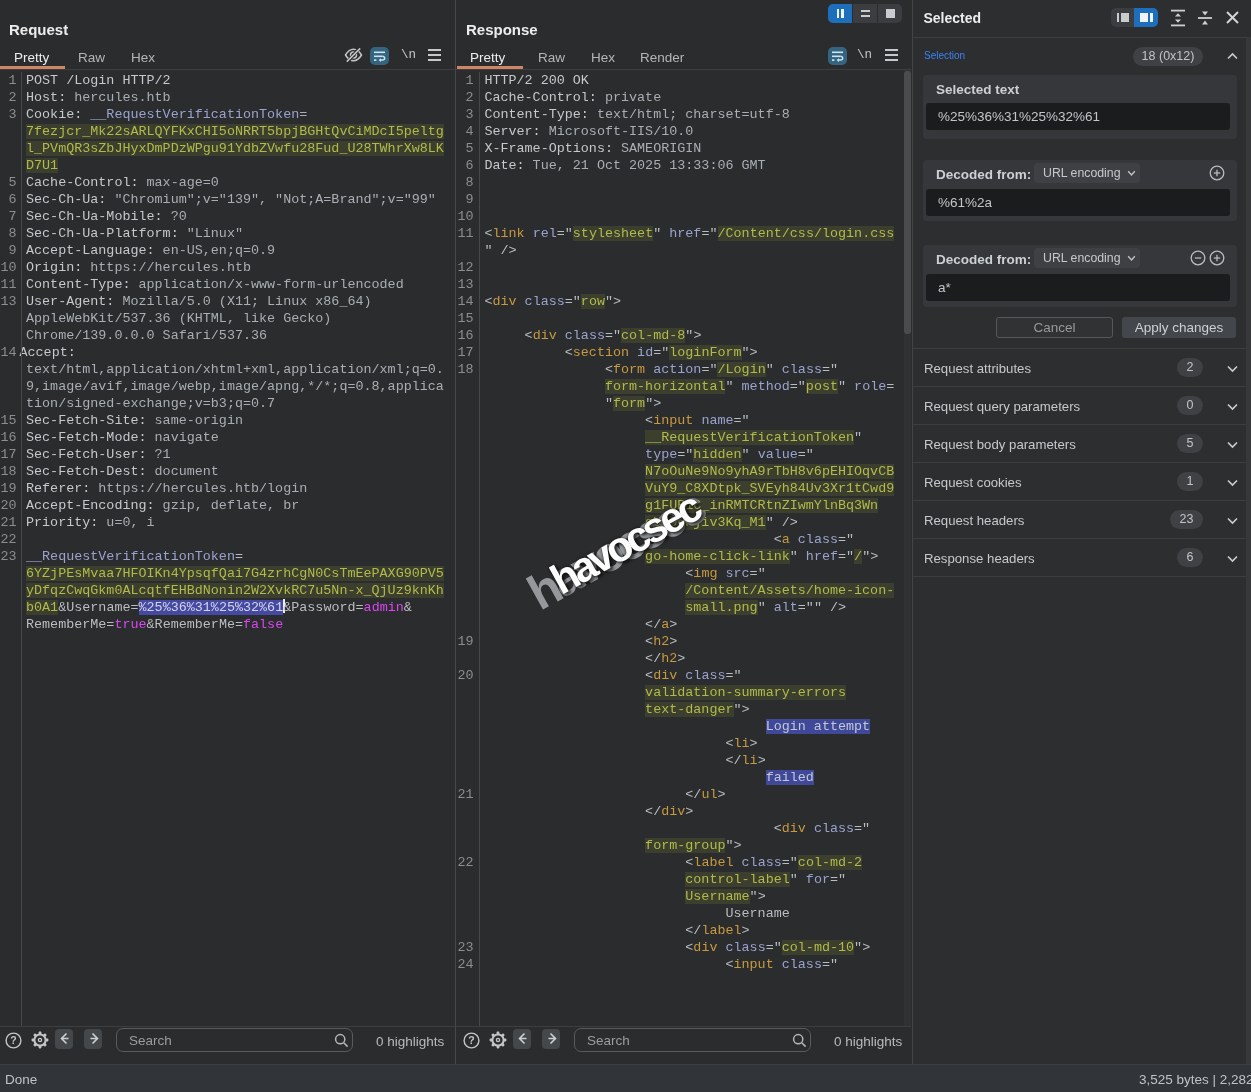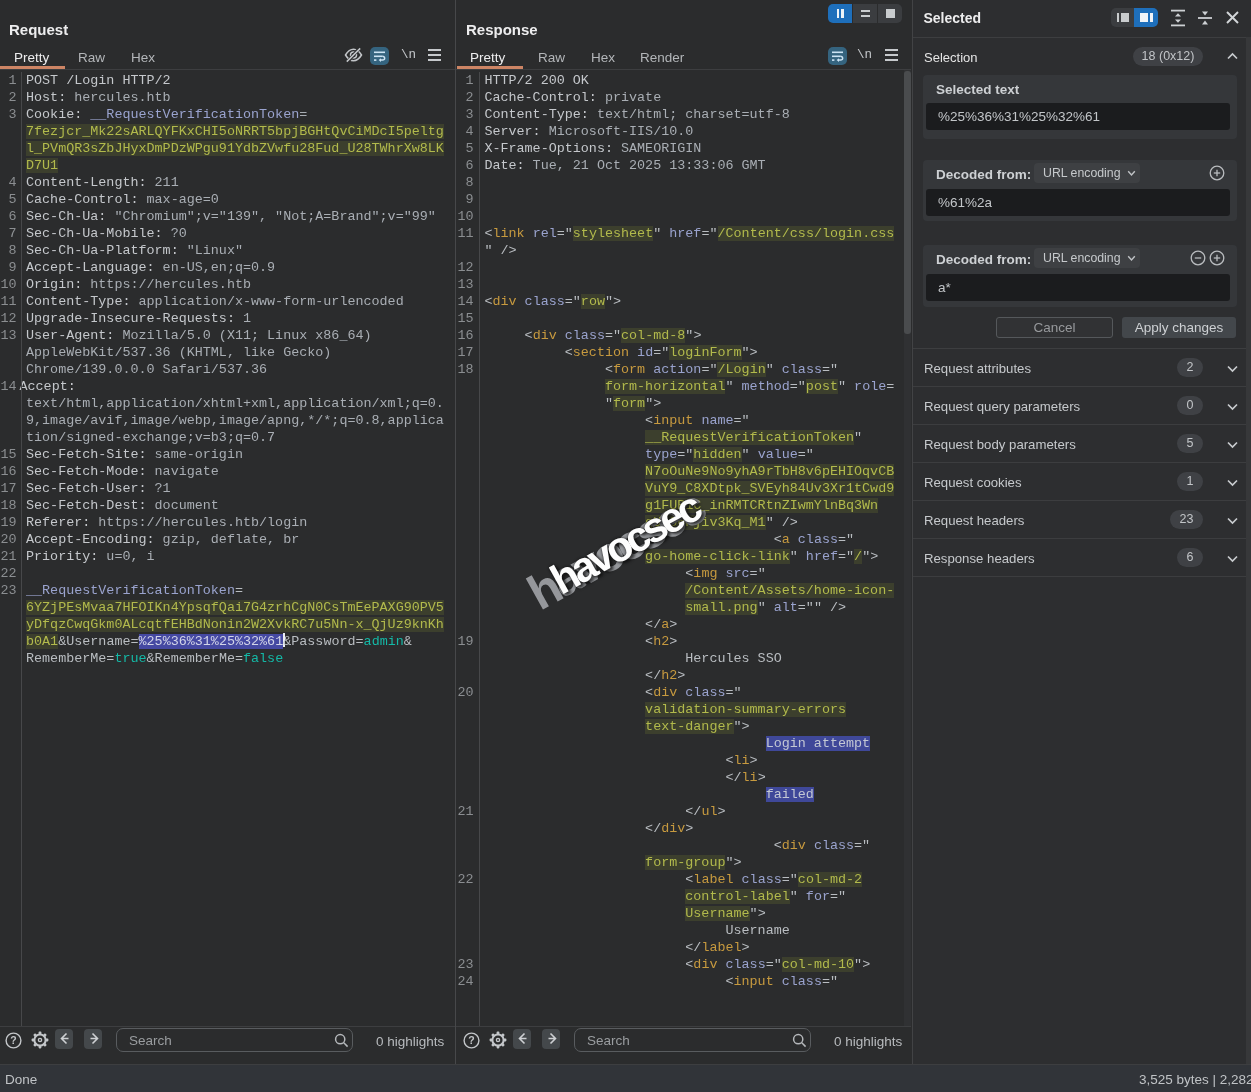--- a/index.html
+++ b/index.html
@@ -13,21 +13,21 @@
 .code{font-family:"Liberation Mono",monospace;font-size:13.4px;line-height:17px}
 .row17{height:17px;white-space:pre;overflow:visible}
 .ln{display:inline-block;color:#8b8e91;text-align:right}
 .t{display:inline-block}
 .hn{color:#c5c8cc}
 .hv{color:#a9aeb4}
 .p{color:#b9bdc1}
 .tag{color:#c79a3f}
 .attr{color:#9aa3ce}
 .val{color:#b2ba4c;background:rgba(150,160,48,.17)}
-.val2{color:#14b8a6}
+.val2{color:#d946ef}
 .seltx{background:#4549a2;color:#d2d5e8}
 .bsel{background:#3f4899;color:#c3c8d4}
 .caret{display:inline-block;width:2px;height:14px;background:#eceff1;vertical-align:-2px;margin-right:-2px}
 .icontxt{font-family:"Liberation Mono",monospace;font-size:12.5px;color:#c6c9cc}
 .badge{position:absolute;background:#3f4145;border-radius:9.5px;color:#c2c5c8;font-size:12.5px;text-align:center;line-height:19px;height:19px}
 .irow{position:absolute;left:913px;width:338px;height:38px;border-bottom:1px solid #3c3d3f}
 .irow .lbl{position:absolute;left:11px;top:12px;font-size:13.2px;color:#c6c9cc}
 .card{position:absolute;background:#35373a;border-radius:4px}
 .cinput{position:absolute;background:#1b1c1e;border-radius:3px;color:#c3c6c9;font-size:13.5px;line-height:27px;padding-left:12px;height:27px;overflow:hidden;white-space:nowrap}
 .clabel{position:absolute;font-size:13.5px;font-weight:bold;color:#cdd0d3}
@@ -61,29 +61,27 @@
     <div class="abs" style="left:428px;top:54px;width:13px;height:2px;background:#c6c9cc"></div>
     <div class="abs" style="left:428px;top:59px;width:13px;height:2px;background:#c6c9cc"></div>
 <div class="abs code" style="left:0px;top:71.5px;width:455px;height:954px;overflow:hidden">
 <div class="abs vline" style="left:21px;top:0px;height:954px"></div>
 <div class="row17"><span class="ln" style="width:16.5px;padding-right:0.0px">1</span><span class="t" style="padding-left:9.5px"><span class="hn">POST /Login HTTP/2</span></span></div>
 <div class="row17"><span class="ln" style="width:16.5px;padding-right:0.0px">2</span><span class="t" style="padding-left:9.5px"><span class="hn">Host:</span><span class="hv"> hercules.htb</span></span></div>
 <div class="row17"><span class="ln" style="width:16.5px;padding-right:0.0px">3</span><span class="t" style="padding-left:9.5px"><span class="hn">Cookie:</span><span class="hv"> </span><span class="attr">__RequestVerificationToken</span><span class="hv">=</span></span></div>
 <div class="row17"><span class="ln" style="width:16.5px;padding-right:0.0px"></span><span class="t" style="padding-left:9.5px"><span class="val">7fezjcr_Mk22sARLQYFKxCHI5oNRRT5bpjBGHtQvCiMDcI5peltg</span></span></div>
 <div class="row17"><span class="ln" style="width:16.5px;padding-right:0.0px"></span><span class="t" style="padding-left:9.5px"><span class="val">l_PVmQR3sZbJHyxDmPDzWPgu91YdbZVwfu28Fud_U28TWhrXw8LK</span></span></div>
 <div class="row17"><span class="ln" style="width:16.5px;padding-right:0.0px"></span><span class="t" style="padding-left:9.5px"><span class="val">D7U1</span></span></div>
-<div class="row17"><span class="ln" style="width:16.5px;padding-right:0.0px">4</span><span class="t" style="padding-left:9.5px"><span class="hn">Content-Length:</span><span class="hv"> 211</span></span></div>
 <div class="row17"><span class="ln" style="width:16.5px;padding-right:0.0px">5</span><span class="t" style="padding-left:9.5px"><span class="hn">Cache-Control:</span><span class="hv"> max-age=0</span></span></div>
 <div class="row17"><span class="ln" style="width:16.5px;padding-right:0.0px">6</span><span class="t" style="padding-left:9.5px"><span class="hn">Sec-Ch-Ua:</span><span class="hv"> "Chromium";v="139", "Not;A=Brand";v="99"</span></span></div>
 <div class="row17"><span class="ln" style="width:16.5px;padding-right:0.0px">7</span><span class="t" style="padding-left:9.5px"><span class="hn">Sec-Ch-Ua-Mobile:</span><span class="hv"> ?0</span></span></div>
 <div class="row17"><span class="ln" style="width:16.5px;padding-right:0.0px">8</span><span class="t" style="padding-left:9.5px"><span class="hn">Sec-Ch-Ua-Platform:</span><span class="hv"> "Linux"</span></span></div>
 <div class="row17"><span class="ln" style="width:16.5px;padding-right:0.0px">9</span><span class="t" style="padding-left:9.5px"><span class="hn">Accept-Language:</span><span class="hv"> en-US,en;q=0.9</span></span></div>
 <div class="row17"><span class="ln" style="width:16.5px;padding-right:0.0px">10</span><span class="t" style="padding-left:9.5px"><span class="hn">Origin:</span><span class="hv"> https://hercules.htb</span></span></div>
 <div class="row17"><span class="ln" style="width:16.5px;padding-right:0.0px">11</span><span class="t" style="padding-left:9.5px"><span class="hn">Content-Type:</span><span class="hv"> application/x-www-form-urlencoded</span></span></div>
-<div class="row17"><span class="ln" style="width:16.5px;padding-right:0.0px">12</span><span class="t" style="padding-left:9.5px"><span class="hn">Upgrade-Insecure-Requests:</span><span class="hv"> 1</span></span></div>
 <div class="row17"><span class="ln" style="width:16.5px;padding-right:0.0px">13</span><span class="t" style="padding-left:9.5px"><span class="hn">User-Agent:</span><span class="hv"> Mozilla/5.0 (X11; Linux x86_64)</span></span></div>
 <div class="row17"><span class="ln" style="width:16.5px;padding-right:0.0px"></span><span class="t" style="padding-left:9.5px"><span class="hv">AppleWebKit/537.36 (KHTML, like Gecko)</span></span></div>
 <div class="row17"><span class="ln" style="width:16.5px;padding-right:0.0px"></span><span class="t" style="padding-left:9.5px"><span class="hv">Chrome/139.0.0.0 Safari/537.36</span></span></div>
 <div class="row17"><span class="ln" style="width:16.5px;padding-right:0.0px">14</span><span class="t" style="padding-left:3px"><span class="hn">Accept:</span></span></div>
 <div class="row17"><span class="ln" style="width:16.5px;padding-right:0.0px"></span><span class="t" style="padding-left:9.5px"><span class="hv">text/html,application/xhtml+xml,application/xml;q=0.</span></span></div>
 <div class="row17"><span class="ln" style="width:16.5px;padding-right:0.0px"></span><span class="t" style="padding-left:9.5px"><span class="hv">9,image/avif,image/webp,image/apng,*/*;q=0.8,applica</span></span></div>
 <div class="row17"><span class="ln" style="width:16.5px;padding-right:0.0px"></span><span class="t" style="padding-left:9.5px"><span class="hv">tion/signed-exchange;v=b3;q=0.7</span></span></div>
 <div class="row17"><span class="ln" style="width:16.5px;padding-right:0.0px">15</span><span class="t" style="padding-left:9.5px"><span class="hn">Sec-Fetch-Site:</span><span class="hv"> same-origin</span></span></div>
 <div class="row17"><span class="ln" style="width:16.5px;padding-right:0.0px">16</span><span class="t" style="padding-left:9.5px"><span class="hn">Sec-Fetch-Mode:</span><span class="hv"> navigate</span></span></div>
 <div class="row17"><span class="ln" style="width:16.5px;padding-right:0.0px">17</span><span class="t" style="padding-left:9.5px"><span class="hn">Sec-Fetch-User:</span><span class="hv"> ?1</span></span></div>
@@ -189,21 +187,20 @@
 <div class="row17"><span class="ln" style="width:17.5px;padding-right:0.0px"></span><span class="t" style="padding-left:10.9px"><span class="p">                    </span><span class="val">VuY9_C8XDtpk_SVEyh84Uv3Xr1tCwd9</span></span></div>
 <div class="row17"><span class="ln" style="width:17.5px;padding-right:0.0px"></span><span class="t" style="padding-left:10.9px"><span class="p">                    </span><span class="val">g1FUB1C_inRMTCRtnZIwmYlnBq3Wn</span></span></div>
 <div class="row17"><span class="ln" style="width:17.5px;padding-right:0.0px"></span><span class="t" style="padding-left:10.9px"><span class="p">                    </span><span class="val">qUb06Pjiv3Kq_M1</span><span class="p">" /&gt;</span></span></div>
 <div class="row17"><span class="ln" style="width:17.5px;padding-right:0.0px"></span><span class="t" style="padding-left:10.9px"><span class="p">                                    </span><span class="p">&lt;</span><span class="tag">a</span><span class="p"> </span><span class="attr">class</span><span class="p">="</span></span></div>
 <div class="row17"><span class="ln" style="width:17.5px;padding-right:0.0px"></span><span class="t" style="padding-left:10.9px"><span class="p">                    </span><span class="val">go-home-click-link</span><span class="p">" </span><span class="attr">href</span><span class="p">="</span><span class="val">/</span><span class="p">"&gt;</span></span></div>
 <div class="row17"><span class="ln" style="width:17.5px;padding-right:0.0px"></span><span class="t" style="padding-left:10.9px"><span class="p">                         </span><span class="p">&lt;</span><span class="tag">img</span><span class="p"> </span><span class="attr">src</span><span class="p">="</span></span></div>
 <div class="row17"><span class="ln" style="width:17.5px;padding-right:0.0px"></span><span class="t" style="padding-left:10.9px"><span class="p">                         </span><span class="val">/Content/Assets/home-icon-</span></span></div>
 <div class="row17"><span class="ln" style="width:17.5px;padding-right:0.0px"></span><span class="t" style="padding-left:10.9px"><span class="p">                         </span><span class="val">small.png</span><span class="p">" </span><span class="attr">alt</span><span class="p">=""</span><span class="p"> /&gt;</span></span></div>
 <div class="row17"><span class="ln" style="width:17.5px;padding-right:0.0px"></span><span class="t" style="padding-left:10.9px"><span class="p">                    </span><span class="p">&lt;/</span><span class="tag">a</span><span class="p">&gt;</span></span></div>
 <div class="row17"><span class="ln" style="width:17.5px;padding-right:0.0px">19</span><span class="t" style="padding-left:10.9px"><span class="p">                    </span><span class="p">&lt;</span><span class="tag">h2</span><span class="p">&gt;</span></span></div>
-<div class="row17"><span class="ln" style="width:17.5px;padding-right:0.0px"></span><span class="t" style="padding-left:10.9px"><span class="p">                         </span><span class="p">Hercules SSO</span></span></div>
 <div class="row17"><span class="ln" style="width:17.5px;padding-right:0.0px"></span><span class="t" style="padding-left:10.9px"><span class="p">                    </span><span class="p">&lt;/</span><span class="tag">h2</span><span class="p">&gt;</span></span></div>
 <div class="row17"><span class="ln" style="width:17.5px;padding-right:0.0px">20</span><span class="t" style="padding-left:10.9px"><span class="p">                    </span><span class="p">&lt;</span><span class="tag">div</span><span class="p"> </span><span class="attr">class</span><span class="p">="</span></span></div>
 <div class="row17"><span class="ln" style="width:17.5px;padding-right:0.0px"></span><span class="t" style="padding-left:10.9px"><span class="p">                    </span><span class="val">validation-summary-errors</span></span></div>
 <div class="row17"><span class="ln" style="width:17.5px;padding-right:0.0px"></span><span class="t" style="padding-left:10.9px"><span class="p">                    </span><span class="val">text-danger</span><span class="p">"&gt;</span></span></div>
 <div class="row17"><span class="ln" style="width:17.5px;padding-right:0.0px"></span><span class="t" style="padding-left:10.9px"><span class="p">                                   </span><span class="bsel">Login attempt</span></span></div>
 <div class="row17"><span class="ln" style="width:17.5px;padding-right:0.0px"></span><span class="t" style="padding-left:10.9px"><span class="p">                              </span><span class="p">&lt;</span><span class="tag">li</span><span class="p">&gt;</span></span></div>
 <div class="row17"><span class="ln" style="width:17.5px;padding-right:0.0px"></span><span class="t" style="padding-left:10.9px"><span class="p">                              </span><span class="p">&lt;/</span><span class="tag">li</span><span class="p">&gt;</span></span></div>
 <div class="row17"><span class="ln" style="width:17.5px;padding-right:0.0px"></span><span class="t" style="padding-left:10.9px"><span class="p">                                   </span><span class="bsel">failed</span></span></div>
 <div class="row17"><span class="ln" style="width:17.5px;padding-right:0.0px">21</span><span class="t" style="padding-left:10.9px"><span class="p">                         </span><span class="p">&lt;/</span><span class="tag">ul</span><span class="p">&gt;</span></span></div>
 <div class="row17"><span class="ln" style="width:17.5px;padding-right:0.0px"></span><span class="t" style="padding-left:10.9px"><span class="p">                    </span><span class="p">&lt;/</span><span class="tag">div</span><span class="p">&gt;</span></span></div>
@@ -270,21 +267,21 @@
 <svg class="abs" style="left:1197px;top:9px" width="16" height="18" viewBox="0 0 16 18">
       <line x1="1" y1="9" x2="15" y2="9" stroke="#cdd0d3" stroke-width="1.8"></line>
       <path d="M8 6.6 L11 2.6 L5 2.6 Z" fill="#cdd0d3"></path>
       <path d="M8 11.4 L11 15.4 L5 15.4 Z" fill="#cdd0d3"></path>
     </svg>
 <svg class="abs" style="left:1225px;top:10px" width="15" height="15" viewBox="0 0 15 15">
       <line x1="2" y1="2" x2="13" y2="13" stroke="#d3d6d9" stroke-width="1.9"></line>
       <line x1="13" y1="2" x2="2" y2="13" stroke="#d3d6d9" stroke-width="1.9"></line>
     </svg>
 <div class="abs hline" style="left:913px;top:36.5px;width:338px"></div>
-<div class="abs" style="left:924px;top:49.5px;font-size:13px;color:#e5e5e5">Selection</div>
+<div class="abs" style="left:924px;top:49.5px;font-size:10px;color:#3b82f6">Selection</div>
 <div class="badge" style="left:1133px;top:47px;width:70px">18 (0x12)</div>
 <svg class="abs" style="left:1226px;top:51px" width="13" height="11" viewBox="0 0 13 11">
       <path d="M2 7.5 L6.5 3 L11 7.5" fill="none" stroke="#c8cbce" stroke-width="1.7"></path>
     </svg>
 <div class="card" style="left:923px;top:75px;width:313.5px;height:64px"></div>
 <div class="clabel" style="left:936px;top:82px">Selected text</div>
 <div class="cinput" style="left:926px;top:103px;width:304px">%25%36%31%25%32%61</div>
 <div class="card" style="left:923px;top:160px;width:313.5px;height:61px"></div>
 <div class="clabel" style="left:936px;top:167px">Decoded from:</div>
 <div class="dd" style="left:1034px;top:163px;width:106px">URL encoding</div>

